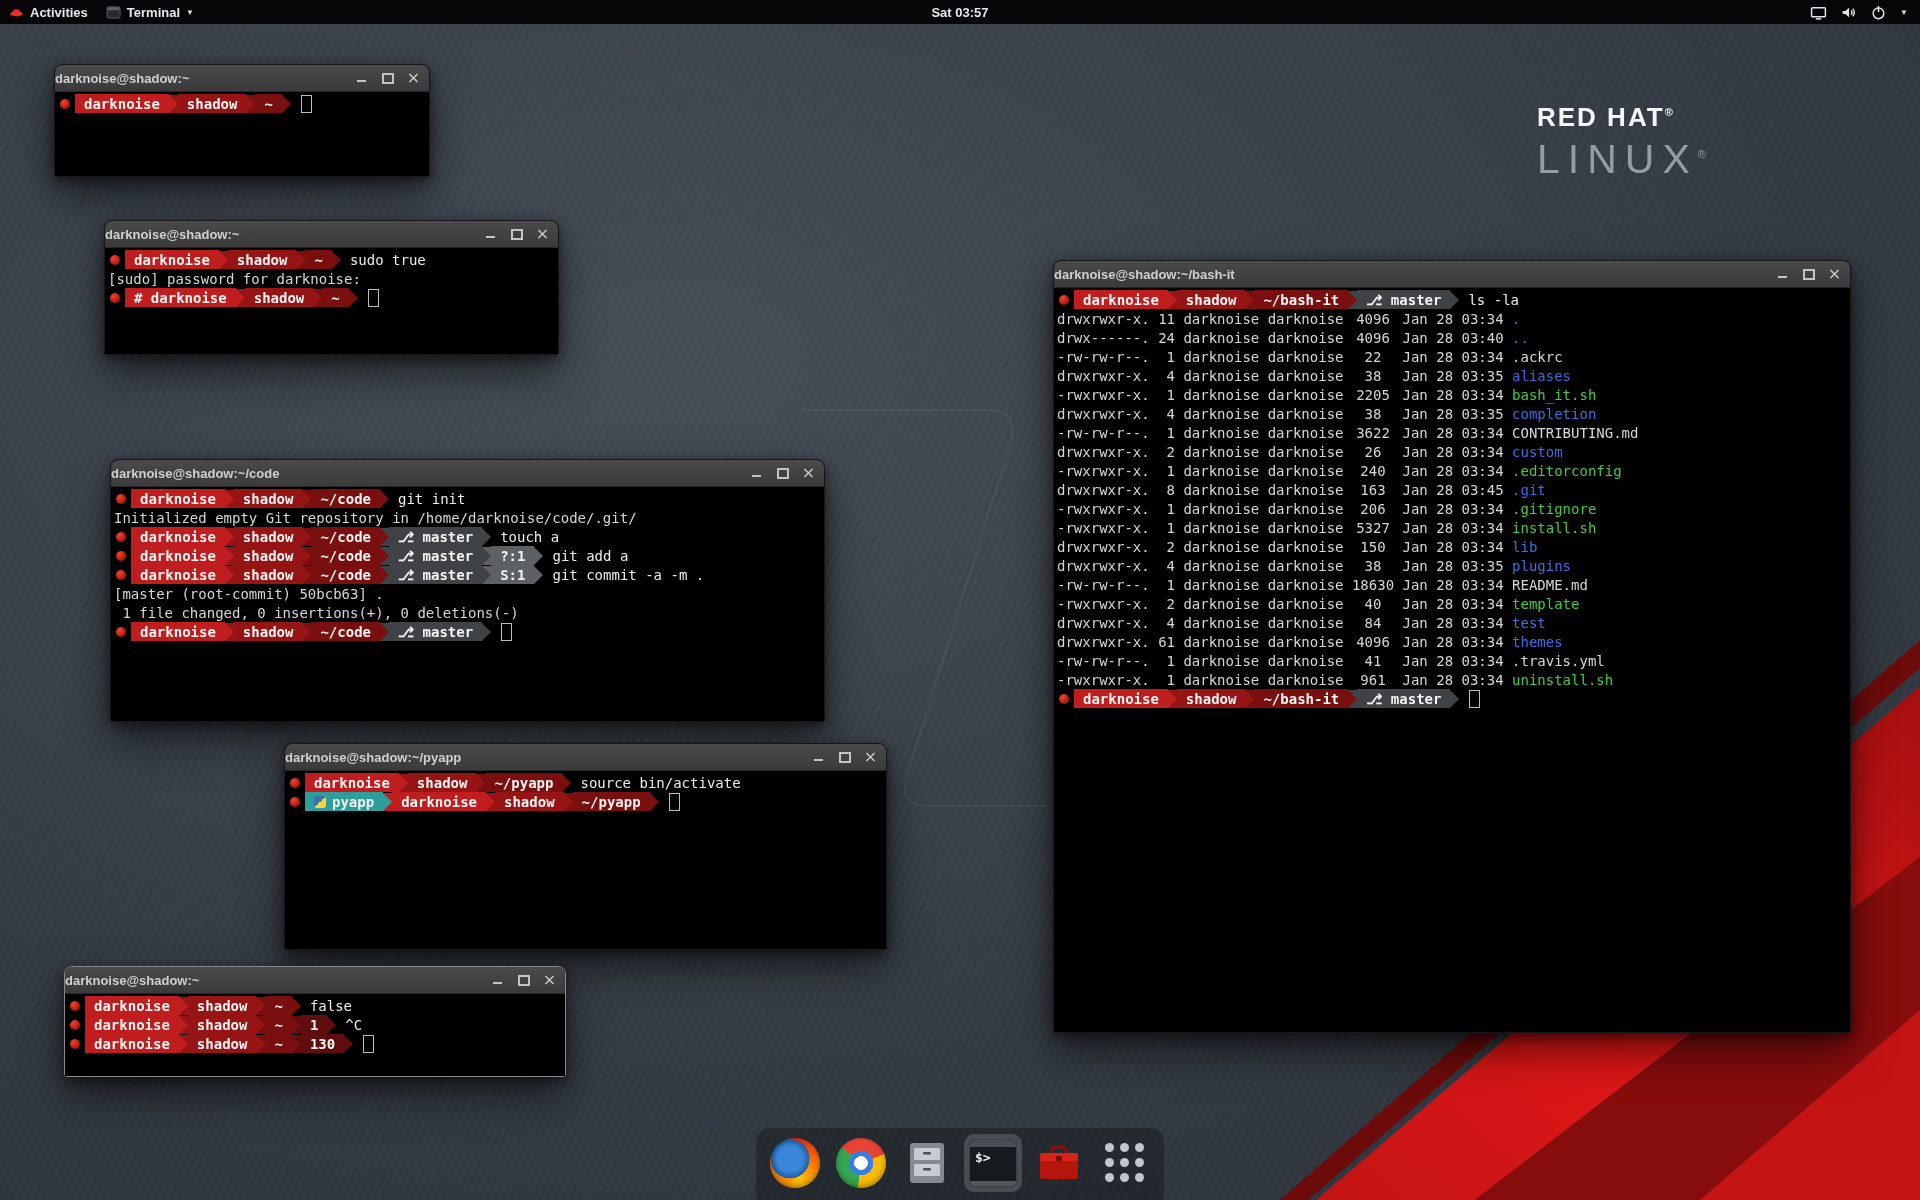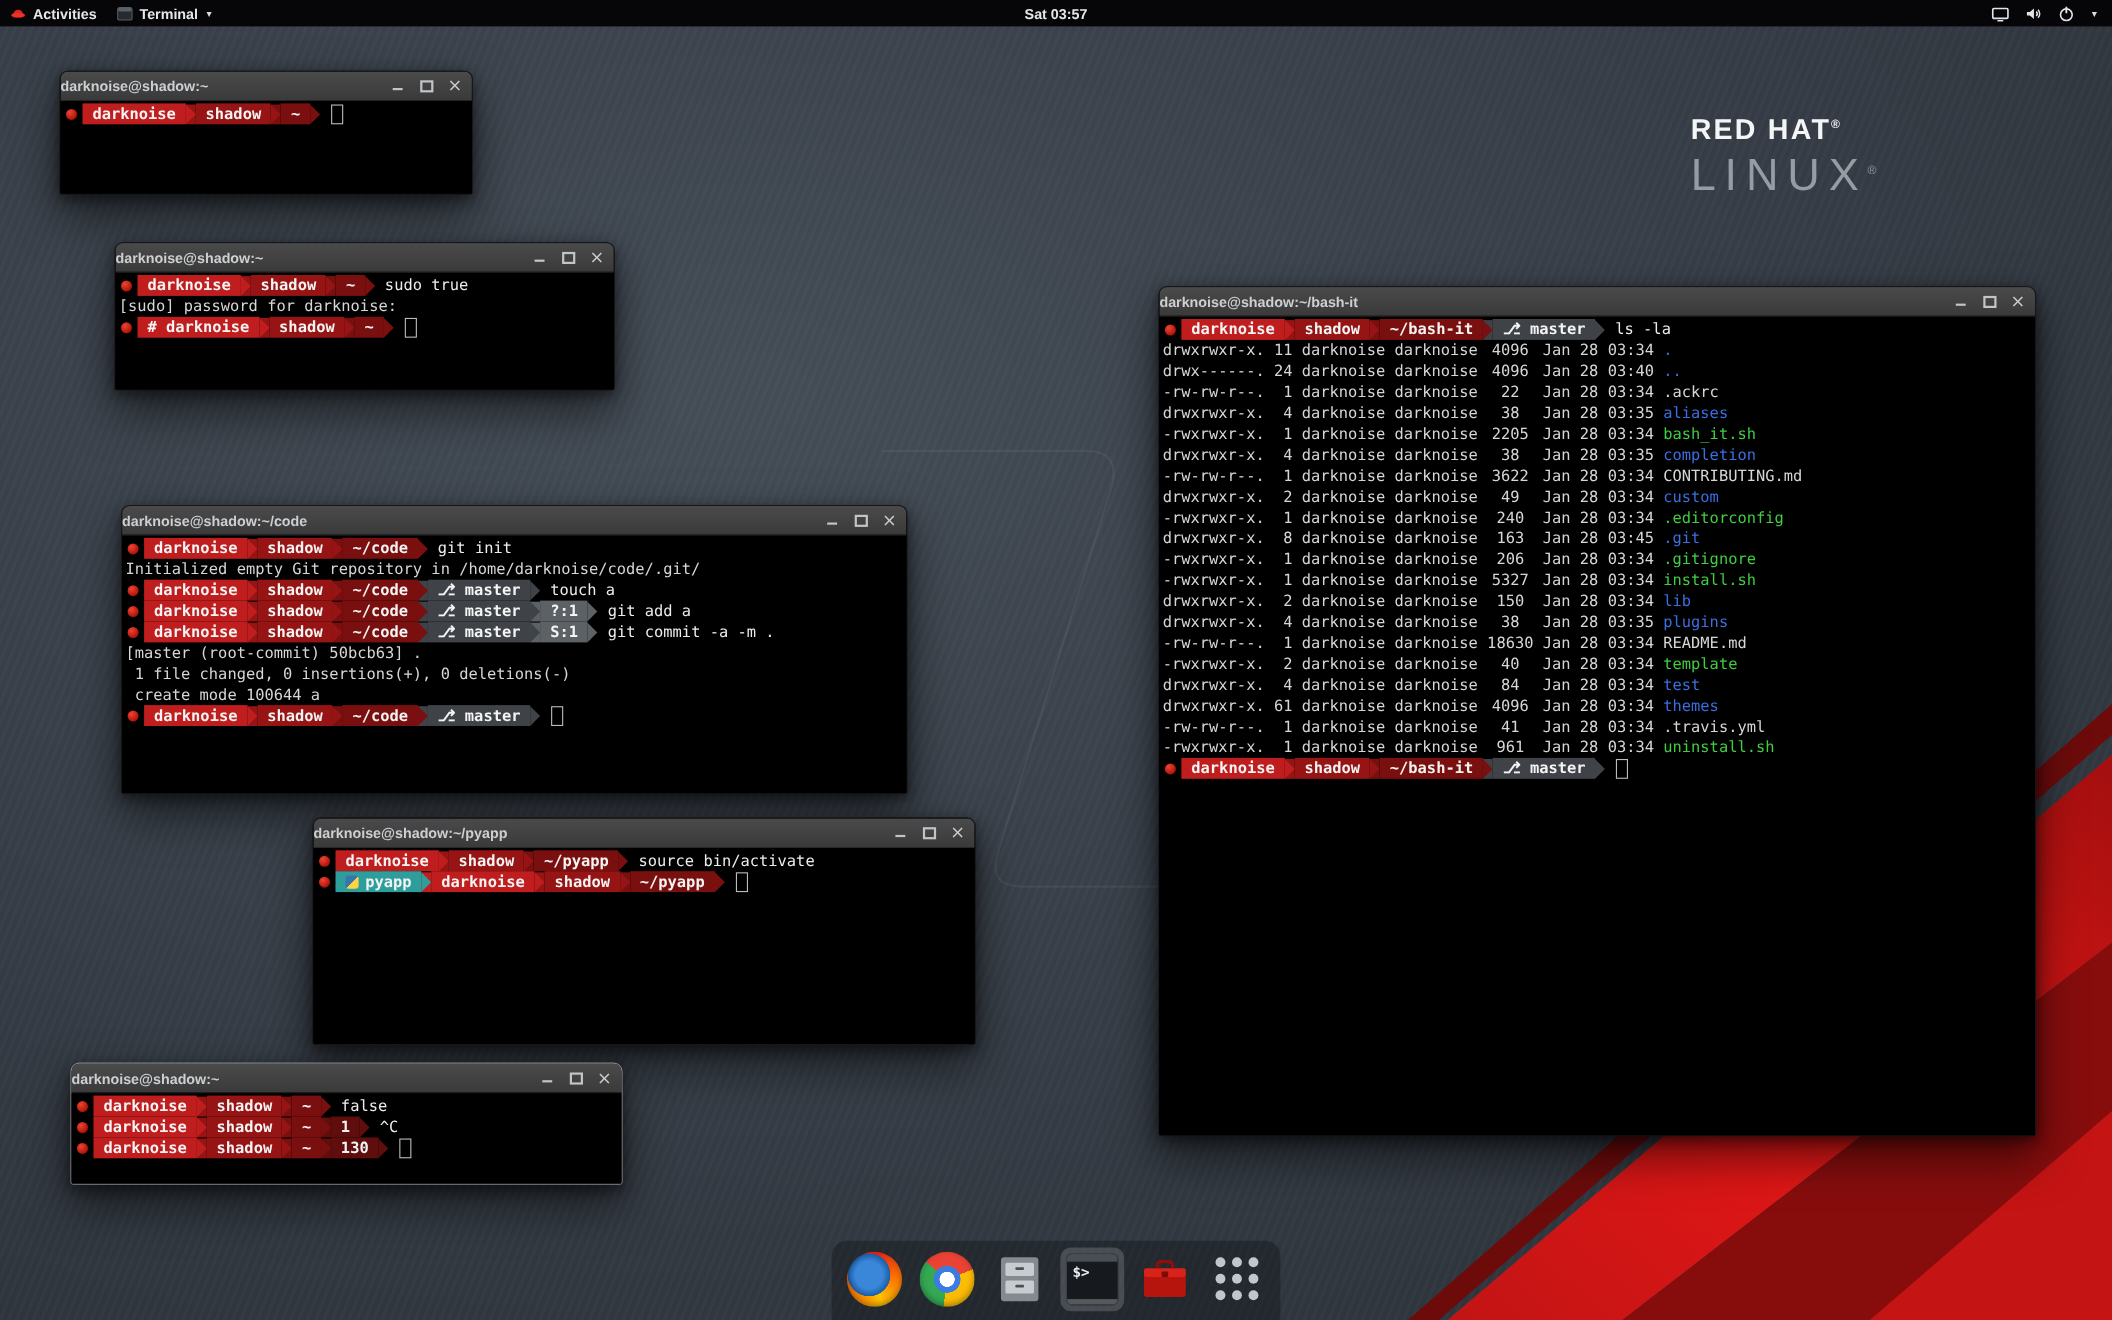--- a/index.html
+++ b/index.html
@@ -212,21 +212,20 @@
       </span>
     </div>
     <div class="tcontent">
         <div class="tline"><span class="os-icon"></span><span class="pl-seg" style="background: rgb(192, 30, 30);">darknoise</span><span class="pl-arrow" style="border-left-color: rgb(192, 30, 30); background-color: rgb(151, 20, 20);"></span><span class="pl-seg" style="background: rgb(151, 20, 20);">shadow</span><span class="pl-arrow" style="border-left-color: rgb(151, 20, 20); background-color: rgb(122, 15, 15);"></span><span class="pl-seg" style="background: rgb(122, 15, 15);">~/code</span><span class="pl-arrow" style="border-left-color: rgb(122, 15, 15);"></span><span class="cmd">git init</span></div>
         <div class="tline"><span class="out">Initialized empty Git repository in /home/darknoise/code/.git/</span></div>
         <div class="tline"><span class="os-icon"></span><span class="pl-seg" style="background: rgb(192, 30, 30);">darknoise</span><span class="pl-arrow" style="border-left-color: rgb(192, 30, 30); background-color: rgb(151, 20, 20);"></span><span class="pl-seg" style="background: rgb(151, 20, 20);">shadow</span><span class="pl-arrow" style="border-left-color: rgb(151, 20, 20); background-color: rgb(122, 15, 15);"></span><span class="pl-seg" style="background: rgb(122, 15, 15);">~/code</span><span class="pl-arrow" style="border-left-color: rgb(122, 15, 15); background-color: rgb(63, 67, 71);"></span><span class="pl-seg" style="background: rgb(63, 67, 71);">⎇ master</span><span class="pl-arrow" style="border-left-color: rgb(63, 67, 71);"></span><span class="cmd">touch a</span></div>
         <div class="tline"><span class="os-icon"></span><span class="pl-seg" style="background: rgb(192, 30, 30);">darknoise</span><span class="pl-arrow" style="border-left-color: rgb(192, 30, 30); background-color: rgb(151, 20, 20);"></span><span class="pl-seg" style="background: rgb(151, 20, 20);">shadow</span><span class="pl-arrow" style="border-left-color: rgb(151, 20, 20); background-color: rgb(122, 15, 15);"></span><span class="pl-seg" style="background: rgb(122, 15, 15);">~/code</span><span class="pl-arrow" style="border-left-color: rgb(122, 15, 15); background-color: rgb(63, 67, 71);"></span><span class="pl-seg" style="background: rgb(63, 67, 71);">⎇ master</span><span class="pl-arrow" style="border-left-color: rgb(63, 67, 71); background-color: rgb(92, 97, 102);"></span><span class="pl-seg" style="background: rgb(92, 97, 102);">?:1</span><span class="pl-arrow" style="border-left-color: rgb(92, 97, 102);"></span><span class="cmd">git add a</span></div>
         <div class="tline"><span class="os-icon"></span><span class="pl-seg" style="background: rgb(192, 30, 30);">darknoise</span><span class="pl-arrow" style="border-left-color: rgb(192, 30, 30); background-color: rgb(151, 20, 20);"></span><span class="pl-seg" style="background: rgb(151, 20, 20);">shadow</span><span class="pl-arrow" style="border-left-color: rgb(151, 20, 20); background-color: rgb(122, 15, 15);"></span><span class="pl-seg" style="background: rgb(122, 15, 15);">~/code</span><span class="pl-arrow" style="border-left-color: rgb(122, 15, 15); background-color: rgb(63, 67, 71);"></span><span class="pl-seg" style="background: rgb(63, 67, 71);">⎇ master</span><span class="pl-arrow" style="border-left-color: rgb(63, 67, 71); background-color: rgb(92, 97, 102);"></span><span class="pl-seg" style="background: rgb(92, 97, 102);">S:1</span><span class="pl-arrow" style="border-left-color: rgb(92, 97, 102);"></span><span class="cmd">git commit -a -m .</span></div>
         <div class="tline"><span class="out">[master (root-commit) 50bcb63] .</span></div>
         <div class="tline"><span class="out"> 1 file changed, 0 insertions(+), 0 deletions(-)</span></div>
-        <div class="tline"><span class="out"> create mode 100644 a</span></div>
         <div class="tline"><span class="os-icon"></span><span class="pl-seg" style="background: rgb(192, 30, 30);">darknoise</span><span class="pl-arrow" style="border-left-color: rgb(192, 30, 30); background-color: rgb(151, 20, 20);"></span><span class="pl-seg" style="background: rgb(151, 20, 20);">shadow</span><span class="pl-arrow" style="border-left-color: rgb(151, 20, 20); background-color: rgb(122, 15, 15);"></span><span class="pl-seg" style="background: rgb(122, 15, 15);">~/code</span><span class="pl-arrow" style="border-left-color: rgb(122, 15, 15); background-color: rgb(63, 67, 71);"></span><span class="pl-seg" style="background: rgb(63, 67, 71);">⎇ master</span><span class="pl-arrow" style="border-left-color: rgb(63, 67, 71);"></span><span class="cursor"></span></div>
       </div>
   </div>
 
   <div class="window" id="win4">
     <div class="titlebar">
       <span class="title">darknoise@shadow:~/pyapp</span>
       <span class="tbtns">
         <span class="tbtn">
             <span class="glyph-min"></span>
@@ -284,21 +283,21 @@
     </div>
     <div class="tcontent">
         <div class="tline"><span class="os-icon"></span><span class="pl-seg" style="background: rgb(192, 30, 30);">darknoise</span><span class="pl-arrow" style="border-left-color: rgb(192, 30, 30); background-color: rgb(151, 20, 20);"></span><span class="pl-seg" style="background: rgb(151, 20, 20);">shadow</span><span class="pl-arrow" style="border-left-color: rgb(151, 20, 20); background-color: rgb(122, 15, 15);"></span><span class="pl-seg" style="background: rgb(122, 15, 15);">~/bash-it</span><span class="pl-arrow" style="border-left-color: rgb(122, 15, 15); background-color: rgb(63, 67, 71);"></span><span class="pl-seg" style="background: rgb(63, 67, 71);">⎇ master</span><span class="pl-arrow" style="border-left-color: rgb(63, 67, 71);"></span><span class="cmd">ls -la</span></div>
         <div class="tline"><span class="c-perms lcol">drwxrwxr-x.</span><span class="c-links lcol">11</span><span class="c-owner lcol">darknoise</span><span class="c-group lcol">darknoise</span><span class="c-size lcol">4096</span><span class="c-date lcol">Jan 28 03:34</span><span class="c-name" style="color: rgb(59, 110, 224);">.</span></div>
         <div class="tline"><span class="c-perms lcol">drwx------.</span><span class="c-links lcol">24</span><span class="c-owner lcol">darknoise</span><span class="c-group lcol">darknoise</span><span class="c-size lcol">4096</span><span class="c-date lcol">Jan 28 03:40</span><span class="c-name" style="color: rgb(59, 110, 224);">..</span></div>
         <div class="tline"><span class="c-perms lcol">-rw-rw-r--.</span><span class="c-links lcol">1</span><span class="c-owner lcol">darknoise</span><span class="c-group lcol">darknoise</span><span class="c-size lcol">22</span><span class="c-date lcol">Jan 28 03:34</span><span class="c-name">.ackrc</span></div>
         <div class="tline"><span class="c-perms lcol">drwxrwxr-x.</span><span class="c-links lcol">4</span><span class="c-owner lcol">darknoise</span><span class="c-group lcol">darknoise</span><span class="c-size lcol">38</span><span class="c-date lcol">Jan 28 03:35</span><span class="c-name" style="color: rgb(59, 110, 224);">aliases</span></div>
         <div class="tline"><span class="c-perms lcol">-rwxrwxr-x.</span><span class="c-links lcol">1</span><span class="c-owner lcol">darknoise</span><span class="c-group lcol">darknoise</span><span class="c-size lcol">2205</span><span class="c-date lcol">Jan 28 03:34</span><span class="c-name" style="color: rgb(65, 205, 65);">bash_it.sh</span></div>
         <div class="tline"><span class="c-perms lcol">drwxrwxr-x.</span><span class="c-links lcol">4</span><span class="c-owner lcol">darknoise</span><span class="c-group lcol">darknoise</span><span class="c-size lcol">38</span><span class="c-date lcol">Jan 28 03:35</span><span class="c-name" style="color: rgb(59, 110, 224);">completion</span></div>
         <div class="tline"><span class="c-perms lcol">-rw-rw-r--.</span><span class="c-links lcol">1</span><span class="c-owner lcol">darknoise</span><span class="c-group lcol">darknoise</span><span class="c-size lcol">3622</span><span class="c-date lcol">Jan 28 03:34</span><span class="c-name">CONTRIBUTING.md</span></div>
-        <div class="tline"><span class="c-perms lcol">drwxrwxr-x.</span><span class="c-links lcol">2</span><span class="c-owner lcol">darknoise</span><span class="c-group lcol">darknoise</span><span class="c-size lcol">49</span><span class="c-date lcol">Jan 28 03:34</span><span class="c-name" style="color: rgb(59, 110, 224);">custom</span></div>
+        <div class="tline"><span class="c-perms lcol">drwxrwxr-x.</span><span class="c-links lcol">2</span><span class="c-owner lcol">darknoise</span><span class="c-group lcol">darknoise</span><span class="c-size lcol">26</span><span class="c-date lcol">Jan 28 03:34</span><span class="c-name" style="color: rgb(59, 110, 224);">custom</span></div>
         <div class="tline"><span class="c-perms lcol">-rwxrwxr-x.</span><span class="c-links lcol">1</span><span class="c-owner lcol">darknoise</span><span class="c-group lcol">darknoise</span><span class="c-size lcol">240</span><span class="c-date lcol">Jan 28 03:34</span><span class="c-name" style="color: rgb(65, 205, 65);">.editorconfig</span></div>
         <div class="tline"><span class="c-perms lcol">drwxrwxr-x.</span><span class="c-links lcol">8</span><span class="c-owner lcol">darknoise</span><span class="c-group lcol">darknoise</span><span class="c-size lcol">163</span><span class="c-date lcol">Jan 28 03:45</span><span class="c-name" style="color: rgb(59, 110, 224);">.git</span></div>
         <div class="tline"><span class="c-perms lcol">-rwxrwxr-x.</span><span class="c-links lcol">1</span><span class="c-owner lcol">darknoise</span><span class="c-group lcol">darknoise</span><span class="c-size lcol">206</span><span class="c-date lcol">Jan 28 03:34</span><span class="c-name" style="color: rgb(65, 205, 65);">.gitignore</span></div>
         <div class="tline"><span class="c-perms lcol">-rwxrwxr-x.</span><span class="c-links lcol">1</span><span class="c-owner lcol">darknoise</span><span class="c-group lcol">darknoise</span><span class="c-size lcol">5327</span><span class="c-date lcol">Jan 28 03:34</span><span class="c-name" style="color: rgb(65, 205, 65);">install.sh</span></div>
         <div class="tline"><span class="c-perms lcol">drwxrwxr-x.</span><span class="c-links lcol">2</span><span class="c-owner lcol">darknoise</span><span class="c-group lcol">darknoise</span><span class="c-size lcol">150</span><span class="c-date lcol">Jan 28 03:34</span><span class="c-name" style="color: rgb(59, 110, 224);">lib</span></div>
         <div class="tline"><span class="c-perms lcol">drwxrwxr-x.</span><span class="c-links lcol">4</span><span class="c-owner lcol">darknoise</span><span class="c-group lcol">darknoise</span><span class="c-size lcol">38</span><span class="c-date lcol">Jan 28 03:35</span><span class="c-name" style="color: rgb(59, 110, 224);">plugins</span></div>
         <div class="tline"><span class="c-perms lcol">-rw-rw-r--.</span><span class="c-links lcol">1</span><span class="c-owner lcol">darknoise</span><span class="c-group lcol">darknoise</span><span class="c-size lcol">18630</span><span class="c-date lcol">Jan 28 03:34</span><span class="c-name">README.md</span></div>
         <div class="tline"><span class="c-perms lcol">-rwxrwxr-x.</span><span class="c-links lcol">2</span><span class="c-owner lcol">darknoise</span><span class="c-group lcol">darknoise</span><span class="c-size lcol">40</span><span class="c-date lcol">Jan 28 03:34</span><span class="c-name" style="color: rgb(65, 205, 65);">template</span></div>
         <div class="tline"><span class="c-perms lcol">drwxrwxr-x.</span><span class="c-links lcol">4</span><span class="c-owner lcol">darknoise</span><span class="c-group lcol">darknoise</span><span class="c-size lcol">84</span><span class="c-date lcol">Jan 28 03:34</span><span class="c-name" style="color: rgb(59, 110, 224);">test</span></div>
         <div class="tline"><span class="c-perms lcol">drwxrwxr-x.</span><span class="c-links lcol">61</span><span class="c-owner lcol">darknoise</span><span class="c-group lcol">darknoise</span><span class="c-size lcol">4096</span><span class="c-date lcol">Jan 28 03:34</span><span class="c-name" style="color: rgb(59, 110, 224);">themes</span></div>

